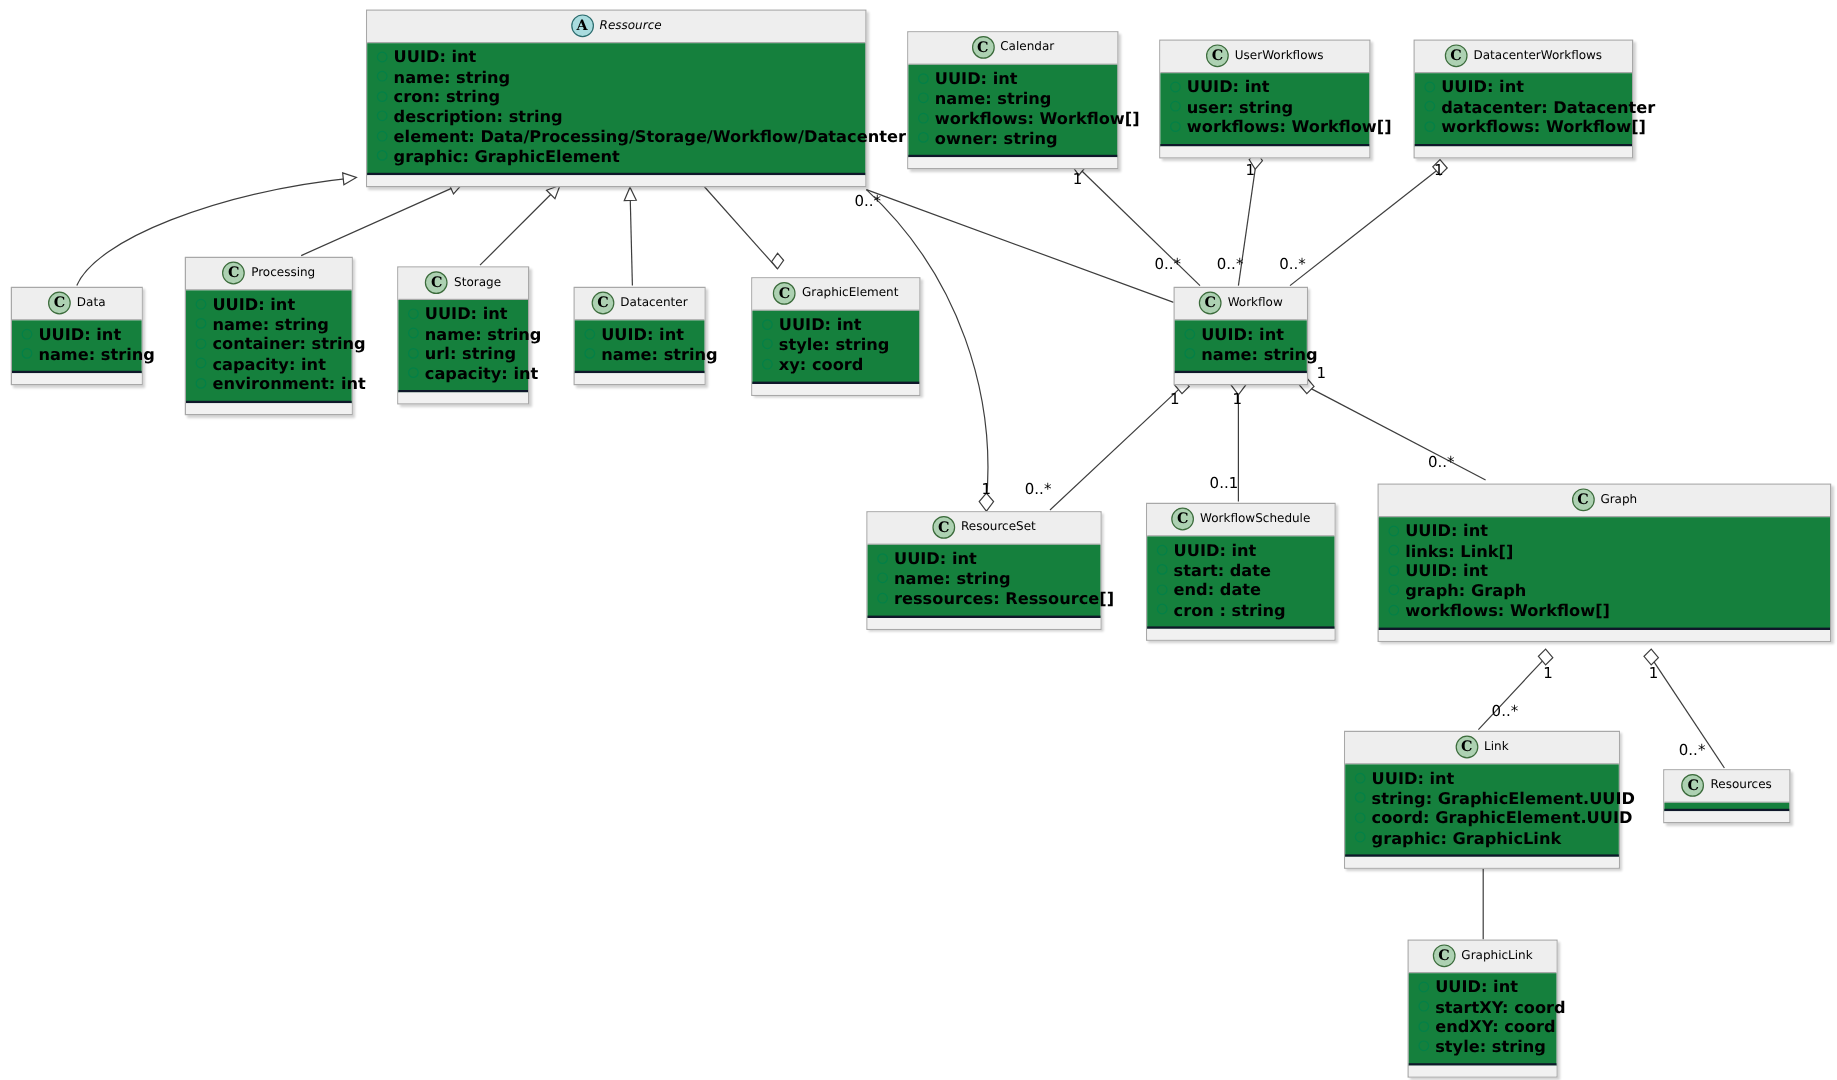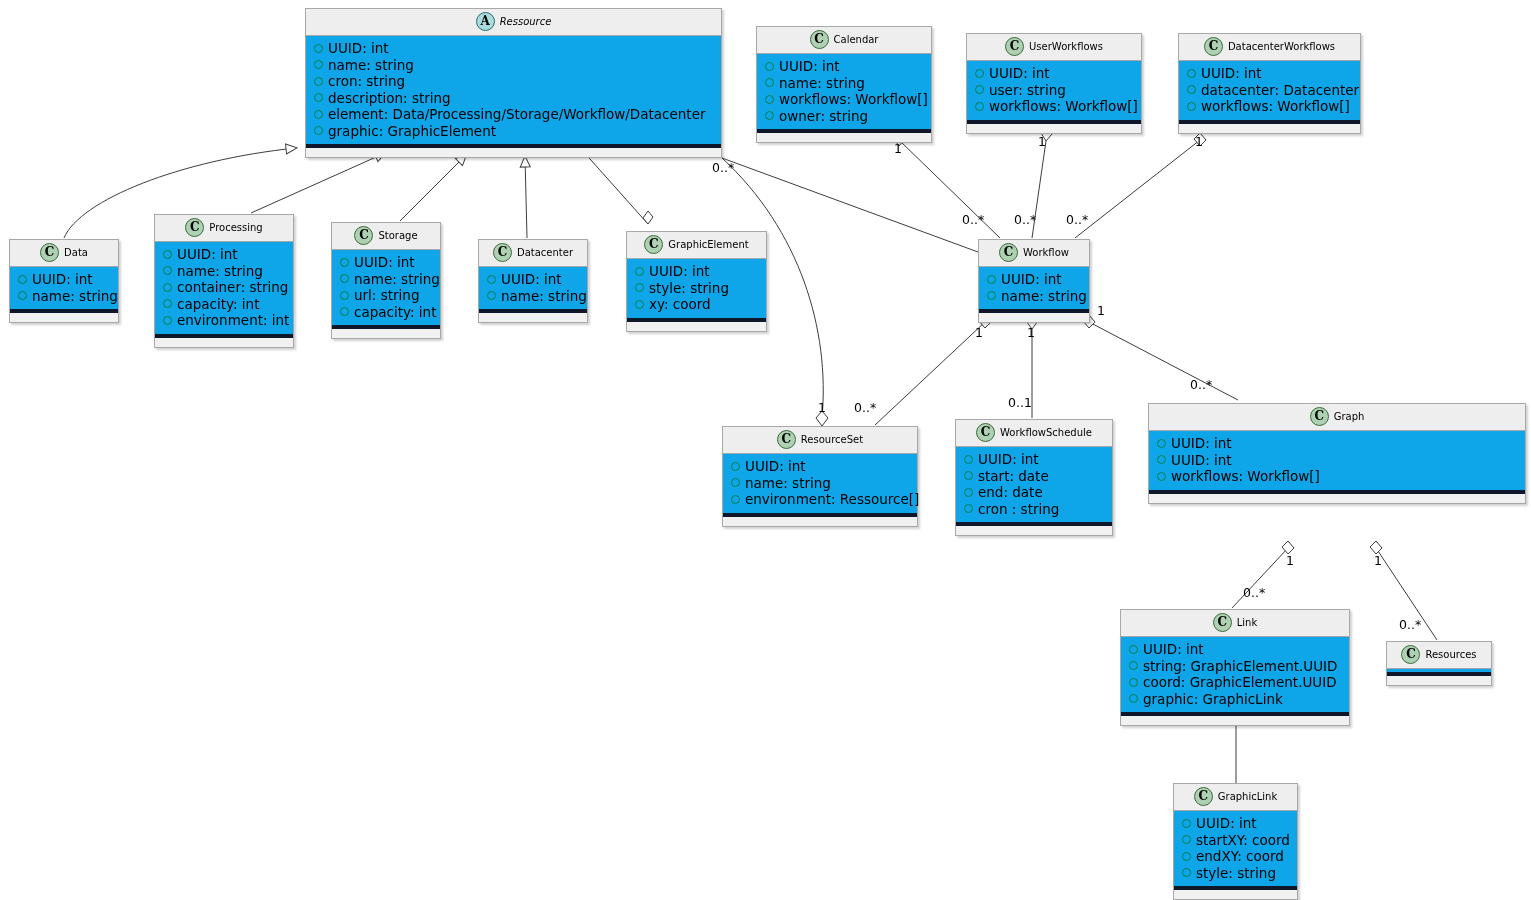--- a/index.html
+++ b/index.html
@@ -63,22 +63,23 @@
     border-color: #2A6B6D;
   }
   .cls-name {
     font-size: 10px;
     color: #000000;
   }
   .cls-name.italic { font-style: italic; }
   .uml-attrs {
     box-sizing: border-box;
     padding: 4px 6px 5px 6px;
-    border-bottom: 4px solid #0f172a;
-    background: #0ea5e9;
+    border-bottom: 2px solid #0f172a;
+    background: #15803d;
+    font-weight: bold;
   }
   .attr {
     font-size: 13.5px;
     color: #000000;
     white-space: nowrap;
     line-height: 16.5px;
     padding-left: 2px;
   }
   .attr .vis {
     display: inline-block;
@@ -287,21 +288,21 @@
         <div class="uml-methods"></div>
       </div>
       <div class="uml-class" style="left: 722px; top: 426px; width: 196px;">
         <div class="uml-header">
           <span class="stereo">C</span>
           <span class="cls-name">ResourceSet</span>
         </div>
         <div class="uml-attrs">
           <div class="attr"><span class="vis"></span><span>UUID: int</span></div>
           <div class="attr"><span class="vis"></span><span>name: string</span></div>
-          <div class="attr"><span class="vis"></span><span>environment: Ressource[]</span></div>
+          <div class="attr"><span class="vis"></span><span>ressources: Ressource[]</span></div>
         </div>
         <div class="uml-methods"></div>
       </div>
       <div class="uml-class" style="left: 955px; top: 419px; width: 158px;">
         <div class="uml-header">
           <span class="stereo">C</span>
           <span class="cls-name">WorkflowSchedule</span>
         </div>
         <div class="uml-attrs">
           <div class="attr"><span class="vis"></span><span>UUID: int</span></div>
@@ -311,21 +312,23 @@
         </div>
         <div class="uml-methods"></div>
       </div>
       <div class="uml-class" style="left: 1148px; top: 403px; width: 378px;">
         <div class="uml-header">
           <span class="stereo">C</span>
           <span class="cls-name">Graph</span>
         </div>
         <div class="uml-attrs">
           <div class="attr"><span class="vis"></span><span>UUID: int</span></div>
-          <div class="attr"><span class="vis"></span><span>UUID: int</span></div>
+          <div class="attr"><span class="vis"></span><span>links: Link[]</span></div>
+          <div class="attr"><span class="vis"></span><span>UUID: int</span></div>
+          <div class="attr"><span class="vis"></span><span>graph: Graph</span></div>
           <div class="attr"><span class="vis"></span><span>workflows: Workflow[]</span></div>
         </div>
         <div class="uml-methods"></div>
       </div>
       <div class="uml-class" style="left: 1120px; top: 609px; width: 230px;">
         <div class="uml-header">
           <span class="stereo">C</span>
           <span class="cls-name">Link</span>
         </div>
         <div class="uml-attrs">

